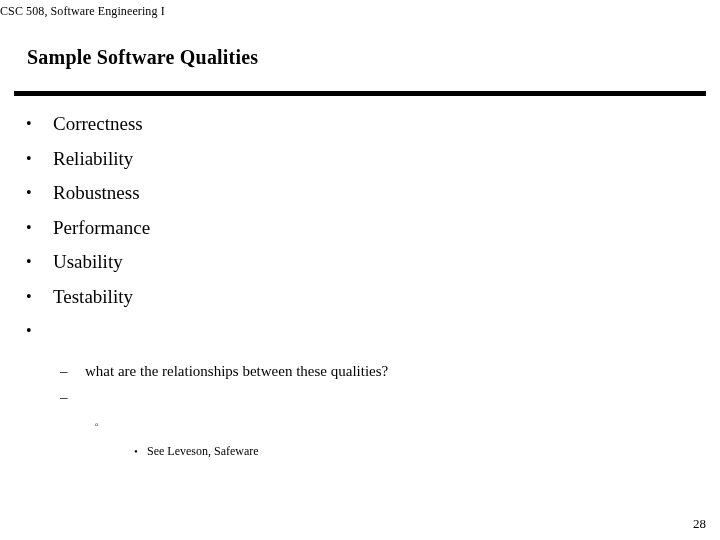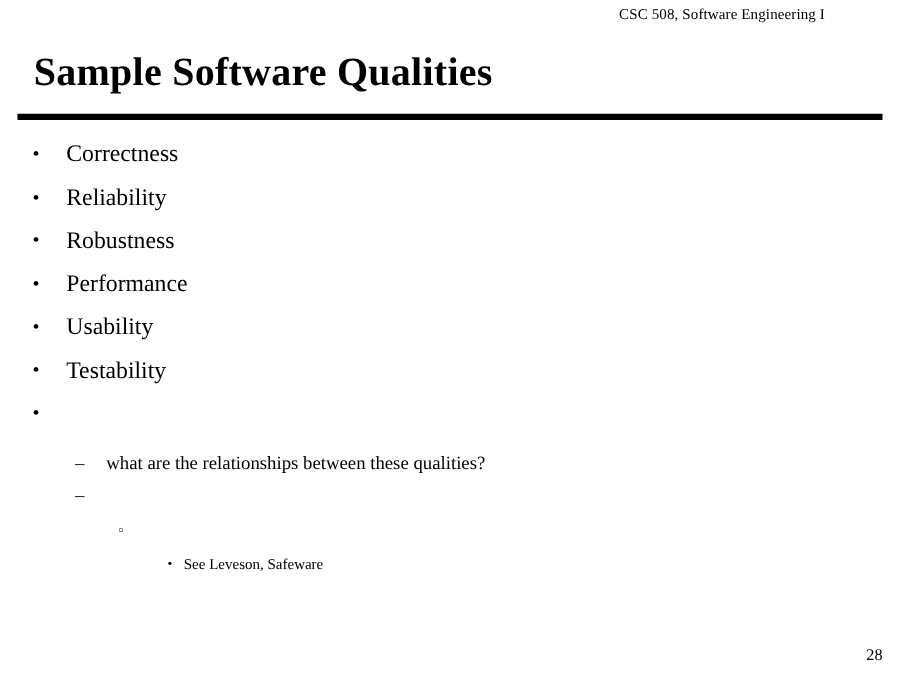--- a/index.html
+++ b/index.html
@@ -21,33 +21,32 @@
     inset: 0;
     background: #ffffff;
   }
 
   
   .course-header {
     position: absolute;
     top: 4px;
     left: 0;
     width: 614px;
-    text-align: right;
+    text-align: left;
     font-size: 12px;
     line-height: 14px;
     letter-spacing: 0.1px;
-    margin-left: 46px;
   }
 
   
   .slide-title {
     position: absolute;
     left: 27px;
     top: 41px;
-    font-size: 32px;
+    font-size: 20px;
     font-weight: bold;
     line-height: 32px;
     letter-spacing: 0.2px;
     white-space: nowrap;
   }
   .title-rule {
     position: absolute;
     left: 14px;
     top: 91px;
     width: 692px;

